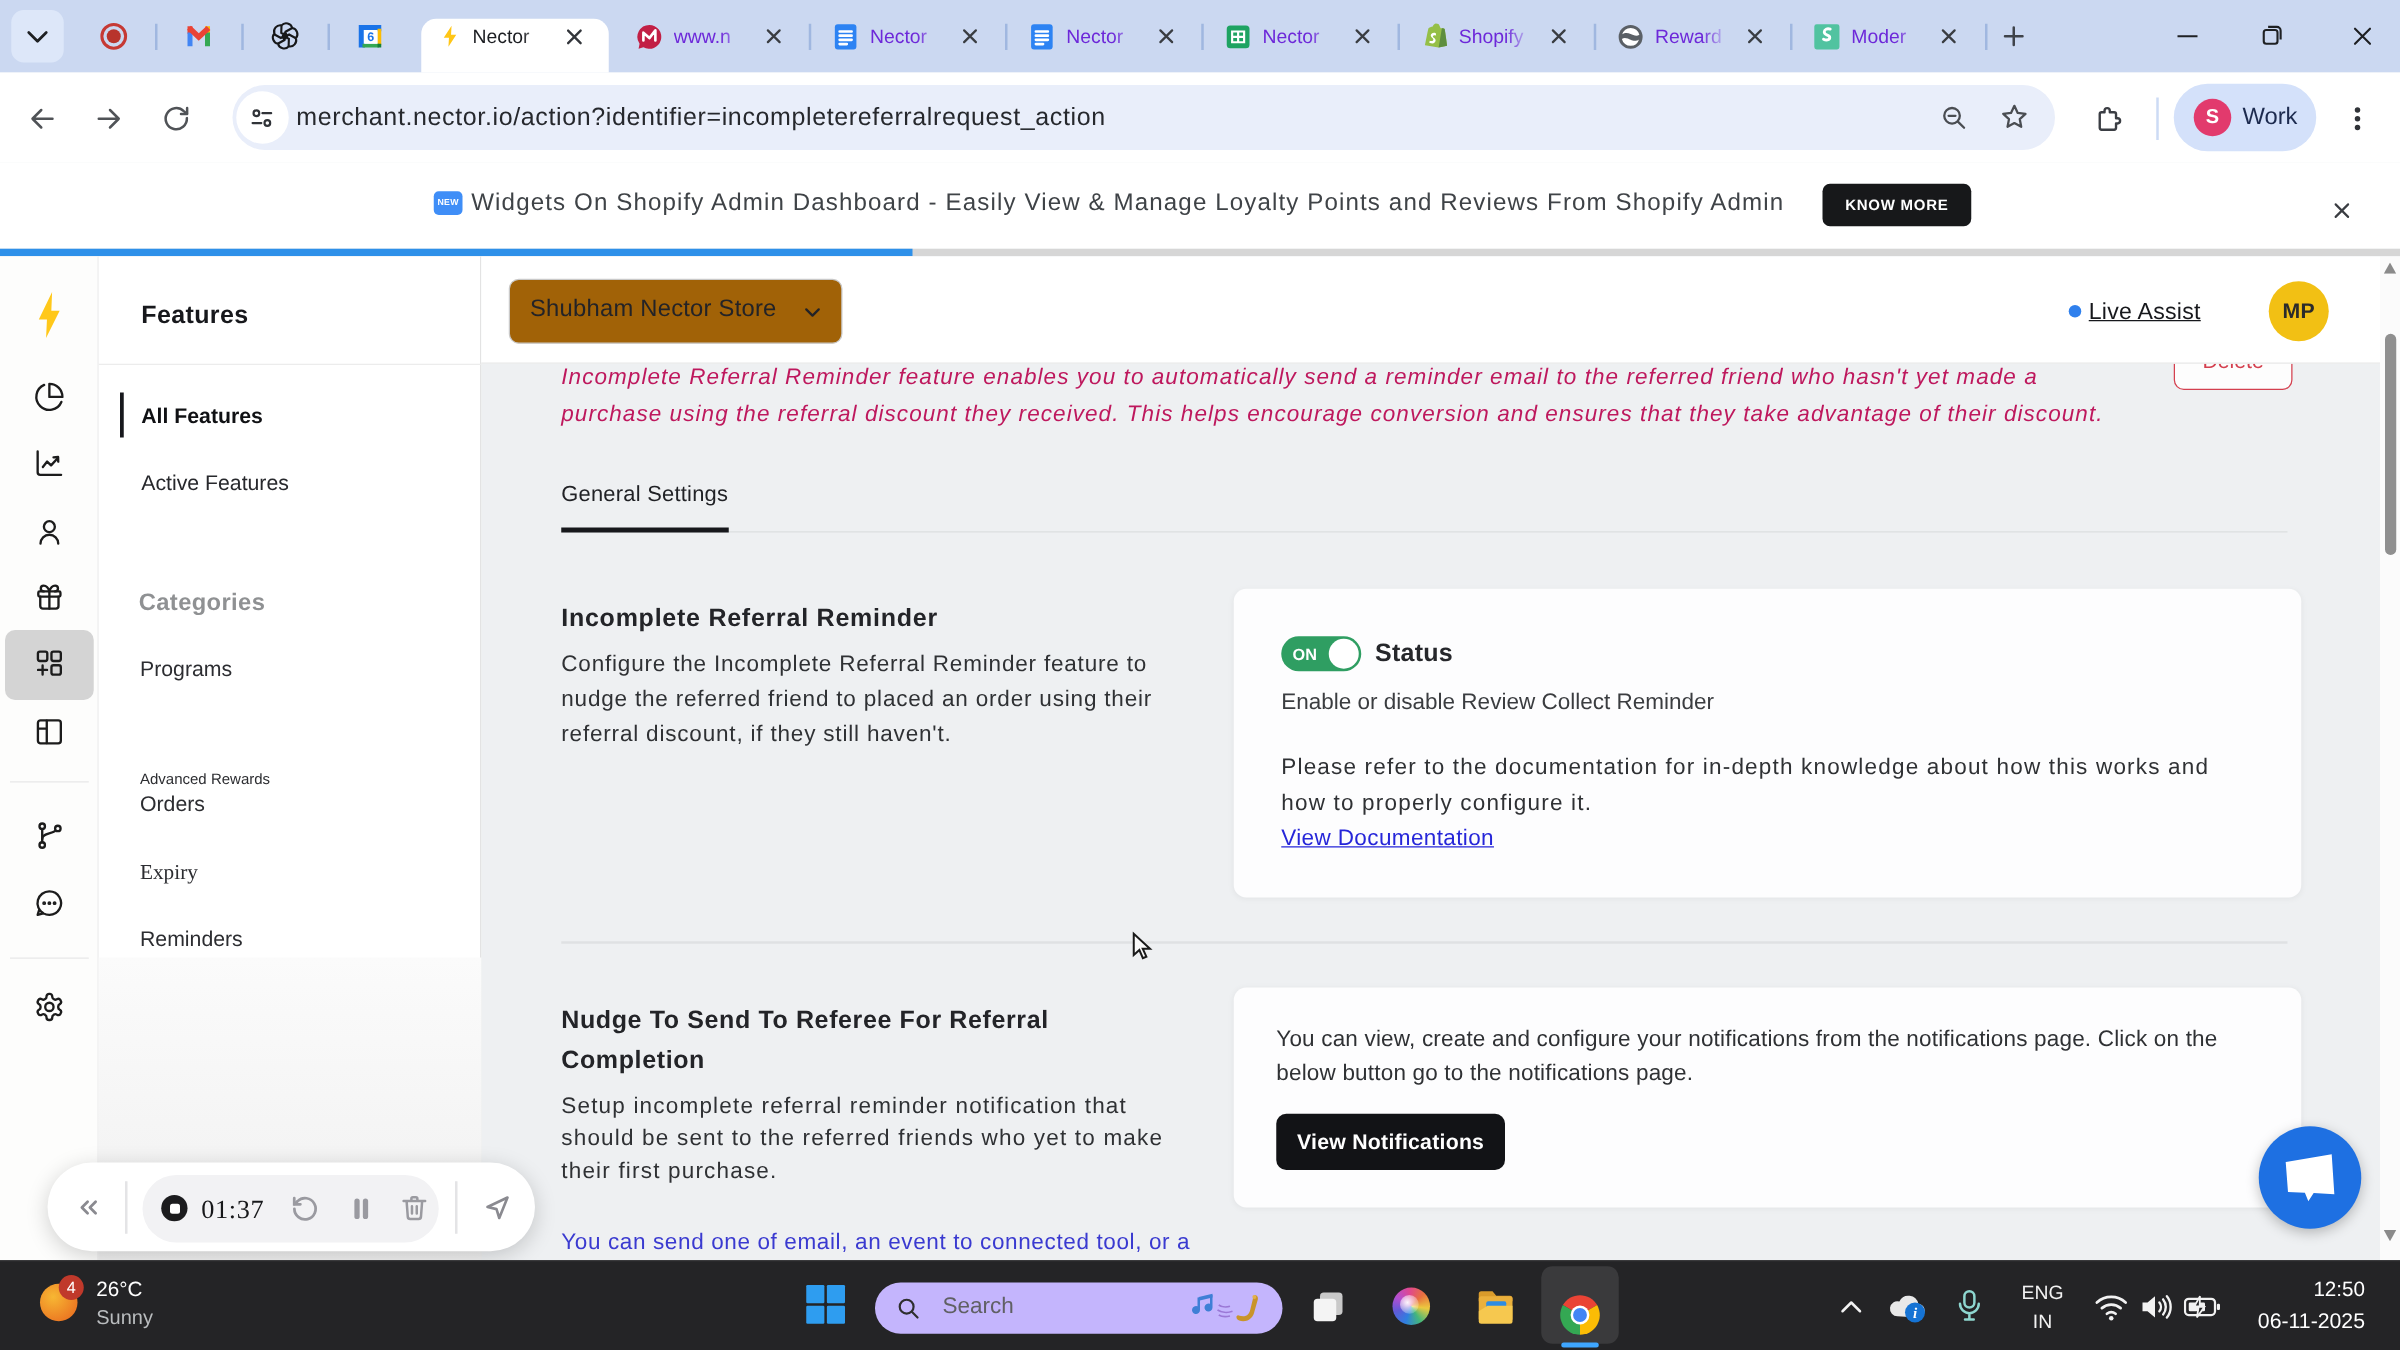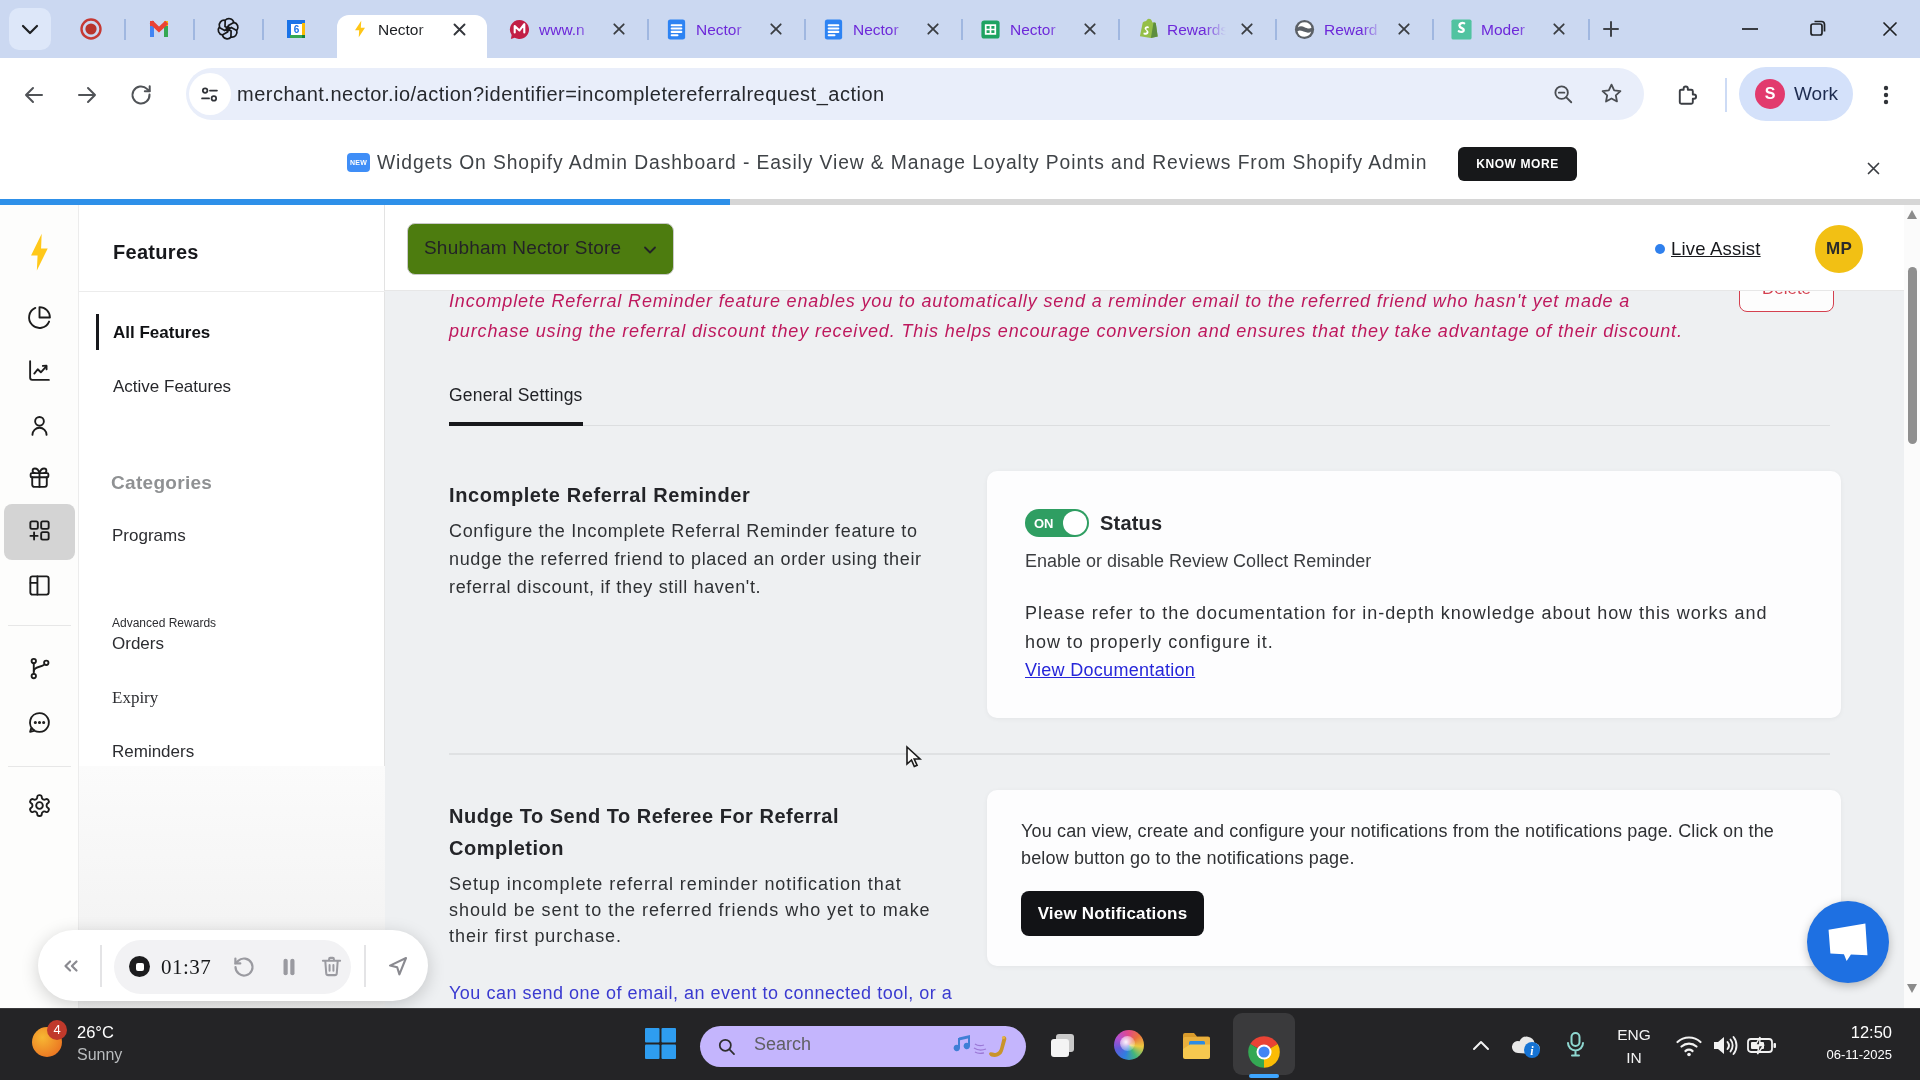--- a/index.html
+++ b/index.html
@@ -96,21 +96,21 @@
   <div class="abs xbtn" style="left:1082px;top:21px;">
         <svg width="16" height="16" viewBox="0 0 17 17" fill="none" stroke="#3a3d42" stroke-width="1.9" stroke-linecap="round">
           <path d="M3.5 3.5l10 10M13.5 3.5l-10 10"></path>
         </svg>
       </div>
   <svg class="abs" style="left:1136px;top:17px" width="24" height="24" viewBox="0 0 24 24">
         <path fill="#95bf47" d="M17.5 5.6c1.3.1 2 .3 2.2.5.2.2 2 13.4 2 13.4L14.9 21 4 19.2S6.6 5.9 6.8 5.6c.4-.6 2.3-1.5 3.4-1.5.5-1.2 1.4-2.3 2.6-2.3.3 0 .6.1.8.3.9-.5 1.6.4 2 1.5.5 1.3.9 2 .9 2z"></path>
         <path fill="#5e8e3e" d="M17.5 5.6 14.9 21l6.8-1.5s-1.8-13.2-2-13.4c-.2-.2-.9-.4-2.2-.5z"></path>
         <path fill="#fff" d="M12.6 9.5s-.6-.3-1.3-.3c-1.8 0-2.7 1.1-2.7 2.3 0 1.4 2.1 1.6 2.1 3 0 1.7-2.1 1.5-2.9 1l-.4 1.4s.9.8 2.5.8c1.4 0 2.6-1 2.6-2.5 0-1.7-2.2-2.1-2.2-3.1 0-.2.1-1 1.3-1 .8 0 1.3.3 1.3.3z"></path>
       </svg>
-  <div class="abs tabtitle" style="left:1167px;top:20px;width:62px;">Rewards</div>
+  <div class="abs tabtitle" style="left:1167px;top:20px;width:62px;">Shopify</div>
   <div class="abs xbtn" style="left:1239px;top:21px;">
         <svg width="16" height="16" viewBox="0 0 17 17" fill="none" stroke="#3a3d42" stroke-width="1.9" stroke-linecap="round">
           <path d="M3.5 3.5l10 10M13.5 3.5l-10 10"></path>
         </svg>
       </div>
   <svg class="abs" style="left:1293px;top:18px" width="23" height="23" viewBox="0 0 24 24">
         <circle cx="12" cy="12" r="10" fill="#5b6066"></circle>
         <path fill="#fff" d="M12 4.5a7.5 7.5 0 0 1 7.3 5.8c-2.4 1.6-5.4.1-7.3-.7-2-.9-4.6-1.6-7 .3A7.5 7.5 0 0 1 12 4.5zM12 19.5a7.5 7.5 0 0 1-7.3-5.8c2.4-1.6 5.4-.1 7.3.7 2 .9 4.6 1.6 7-.3a7.5 7.5 0 0 1-7 5.4z"></path>
       </svg>
   <div class="abs tabtitle" style="left:1324px;top:20px;width:62px;">Reward</div>
@@ -276,21 +276,21 @@
     <div class="abs" style="left:33px;top:483px;font-size:17px;color:#2c2d31;font-family:Liberation Serif, serif;">Expiry</div>
     <div class="abs" style="left:33px;top:537px;font-size:17px;color:#2c2d31;">Reminders</div>
     <div class="abs" style="left:0;top:561px;width:306px;height:242px;background:linear-gradient(#fbfbfb,#f0f0f0);"></div>
   </div>
 
   <div class="abs" id="main" style="left:385px;top:0;width:1519px;height:803px;">
 
     <div class="abs" style="left:1354px;top:62px;width:95px;height:45px;border-radius:8px;border:1.5px solid #d4404f;background:#fdfdfd;color:#d4404f;font-size:17px;text-align:center;line-height:41px;">Delete</div>
 
     <div class="abs" style="left:0;top:0;width:1519px;height:86px;background:#fff;border-bottom:1px solid #e7e7e7;">
-      <div class="abs" style="left:22px;top:18px;width:267px;height:52px;border:1.5px solid #c9c9c9;border-radius:8px;background:#4d7c0f;">
+      <div class="abs" style="left:22px;top:18px;width:267px;height:52px;border:1.5px solid #c9c9c9;border-radius:8px;background:#a16207;">
         <div class="abs" style="left:16px;top:13px;font-size:19px;color:#232327;letter-spacing:.2px;">Shubham Nector Store</div>
         <svg class="abs" style="left:233px;top:17px" width="18" height="18" viewBox="0 0 18 18" fill="none" stroke="#232327" stroke-width="1.8" stroke-linecap="round" stroke-linejoin="round">
               <path d="m4 6.5 5 5 5-5"></path>
             </svg>
       </div>
       <div class="abs" style="left:1270px;top:39px;width:10px;height:10px;border-radius:5px;background:#2f80ed;"></div>
       <div class="abs" style="left:1286px;top:33px;font-size:18.5px;color:#17181c;text-decoration:underline;letter-spacing:.2px;">Live Assist</div>
       <div class="abs" style="left:1430px;top:20px;width:48px;height:48px;border-radius:24px;background:#f2c014;color:#2b2b2b;font-size:17px;font-weight:bold;text-align:center;line-height:48px;letter-spacing:.3px;">MP</div>
     </div>
 
@@ -461,15 +461,15 @@
           <path d="M21.5 3a13.5 13.5 0 0 1 0 17"></path>
         </g>
       </svg>
   <svg class="abs" style="left:1747px;top:27px" width="29" height="19" viewBox="0 0 29 19">
         <rect x="1" y="3" width="24" height="13" rx="3" fill="none" stroke="#f2f2f2" stroke-width="1.8"></rect>
         <rect x="26.5" y="7" width="2.5" height="5" rx="1" fill="#f2f2f2"></rect>
         <rect x="4" y="6" width="13" height="7" rx="1" fill="#f2f2f2"></rect>
         <path fill="#242426" stroke="#f2f2f2" stroke-width="1.4" d="m13 1-4.5 8h3.5L10.5 18l6-8.5h-3.8z"></path>
       </svg>
   <div class="abs" style="left:1830px;top:14px;width:62px;font-size:16.5px;color:#fff;text-align:right;">12:50</div>
-  <div class="abs" style="left:1790px;top:38px;width:102px;font-size:13px;color:#fff;text-align:right;">06-11-2025</div>
+  <div class="abs" style="left:1790px;top:38px;width:102px;font-size:17px;color:#fff;text-align:right;">06-11-2025</div>
 </div>
 </div>
 
 </body></html>

